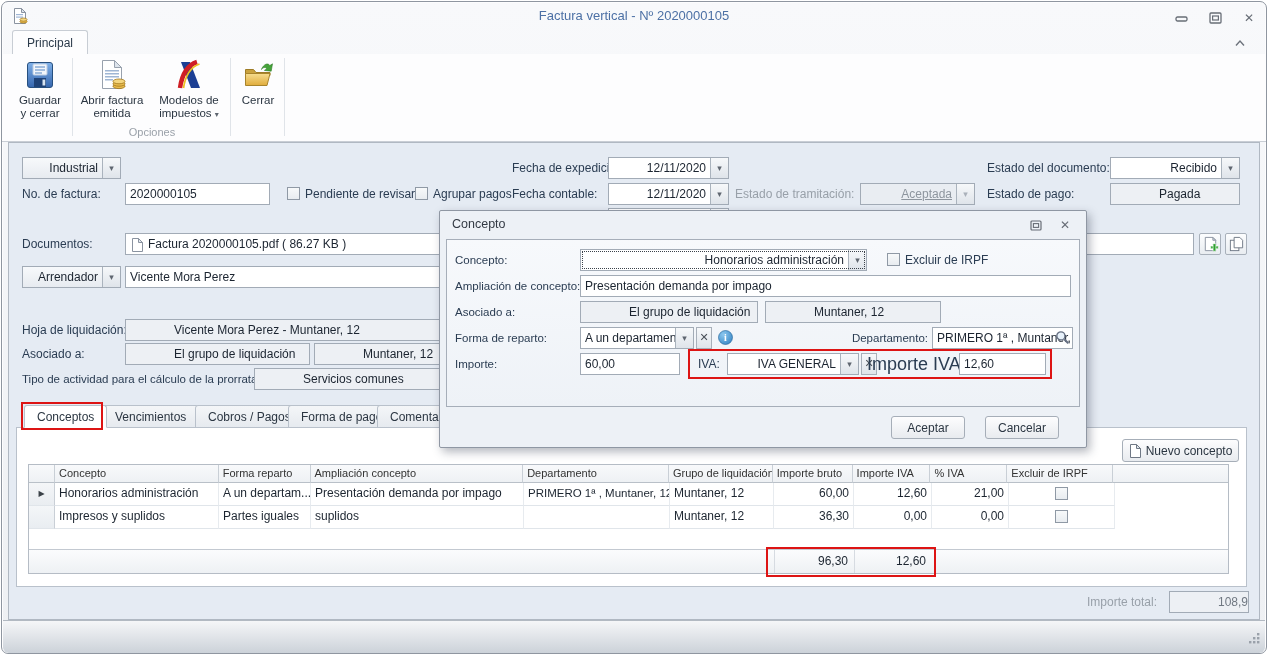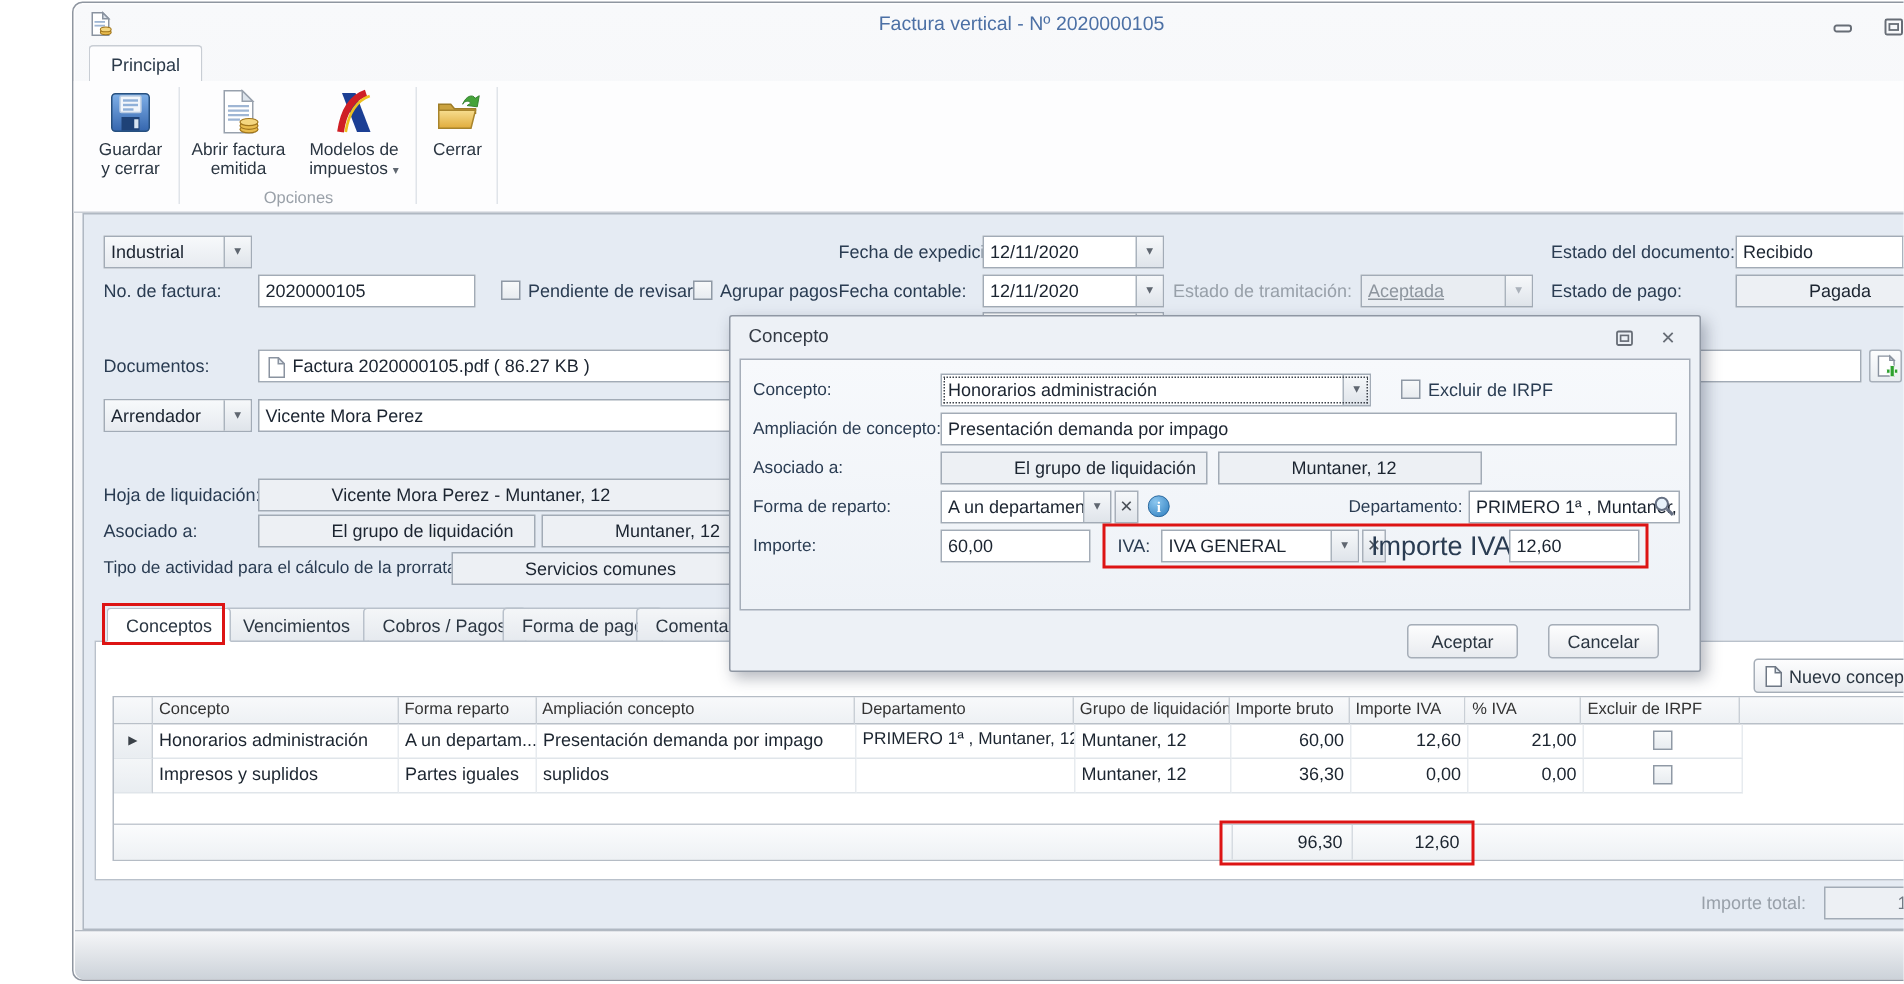--- a/index.html
+++ b/index.html
@@ -1,17 +1,17 @@
 <!DOCTYPE html>
 <html><head>
 <meta charset="utf-8">
 <style>
   html,body{margin:0;padding:0;background:#fff;}
   *{box-sizing:border-box;}
-  .stage{position:relative;width:1047px;height:656px;font-family:"Liberation Sans",sans-serif;background:#fff;margin-left:47px;}
+  .stage{position:relative;width:1047px;height:656px;font-family:"Liberation Sans",sans-serif;background:#fff;}
   .win{position:absolute;left:1px;top:1px;width:1266px;height:653px;border:1px solid #8f96a0;border-radius:7px;background:linear-gradient(#f8f9fb,#eef0f3);overflow:hidden;box-shadow:inset 0 0 0 1px #fdfdfe;}
   .abs{position:absolute;}
   
   .title{position:absolute;left:0;top:6px;width:100%;text-align:center;font-size:13px;color:#4c70a5;}
   .wbtn{position:absolute;top:8px;width:26px;height:16px;display:flex;align-items:center;justify-content:center;color:#676d76;cursor:default;}
   .xglyph{font-size:12px;font-weight:700;font-family:"DejaVu Sans",sans-serif;}
   
   .tabrow{position:absolute;left:0;top:28px;width:100%;height:24px;}
   .rtab{position:absolute;top:0;height:24px;padding:0 14px;line-height:24px;font-size:12px;color:#2b3a4a;background:#fdfdfe;border:1px solid #c8cdd4;border-bottom:none;border-radius:3px 3px 0 0;}
   .ribbon{position:absolute;left:0;top:52px;width:100%;height:88px;background:#fdfdfe;border-bottom:1px solid #c9ced5;}
@@ -21,21 +21,21 @@
   .rgroup{position:absolute;top:72px;font-size:11px;color:#9aa1a9;text-align:center;}
   .collapse{position:absolute;width:20px;height:14px;display:flex;align-items:center;justify-content:center;}
   
   .client{position:absolute;left:6px;top:140px;width:1252px;height:478px;background:#e5ebf3;border:1px solid #b0b8c2;}
   .lbl{position:absolute;font-size:12px;color:#2a3c52;line-height:22px;white-space:nowrap;}
   .lbl.gray{color:#98a0a9;}
   .txt{position:absolute;height:22px;background:#fff;border:1px solid #a2abb6;font-size:12px;line-height:20px;padding:0 4px;color:#1b2430;white-space:nowrap;overflow:hidden;}
   .ro{background:#edf0f4;padding-left:48px;}
   .dis{background:#e9edf2;color:#8d959e;}
   .combo{position:absolute;height:22px;border:1px solid #a2abb6;display:flex;background:#fff;}
-  .combo .val{flex:1;font-size:12px;line-height:20px;padding:0 4px;color:#1b2430;white-space:nowrap;overflow:hidden;}
+  .combo .val{flex:1;font-size:12px;line-height:20px;padding:0 4px;color:#1b2430;white-space:nowrap;overflow:hidden;text-align:right;}
   .combo.gv .val{background:linear-gradient(#f7f9fb,#e7ebf0);}
   .combo.dis .val{background:#e9edf2;color:#8d959e;text-decoration:underline;}
   .abtn{width:18px;border-left:1px solid #aab3bd;background:linear-gradient(#f6f8fa,#dfe4ea);text-align:center;font-size:9px;line-height:20px;color:#5f6670;font-family:"DejaVu Sans",sans-serif;}
   .focusd{outline:1px dotted #3c424a;outline-offset:-3px;}
   .chk{position:absolute;width:13px;height:13px;border:1px solid #8f99a5;background:linear-gradient(#f7f9fa,#e8ecf0);}
   .btn{position:absolute;height:23px;border:1px solid #a6aeb8;border-radius:3px;background:linear-gradient(#fdfdfe,#e8ebef);font-size:12px;color:#2b3642;display:flex;align-items:center;justify-content:center;gap:5px;}
   .sq{position:absolute;width:22px;height:22px;border:1px solid #a8b0ba;border-radius:2px;background:linear-gradient(#fcfdfe,#e9edf1);display:flex;align-items:center;justify-content:center;}
   .xbtn{position:absolute;width:16px;height:22px;border:1px solid #a8b0ba;background:linear-gradient(#f6f8fa,#dfe4ea);text-align:center;font-size:11px;font-weight:700;line-height:20px;color:#4a5058;font-family:"DejaVu Sans",sans-serif;}
   
   .tab{position:absolute;top:403px;height:23px;line-height:22px;padding:0 12px;font-size:12px;color:#2b3642;border:1px solid #b9c1cb;border-radius:3px 3px 0 0;background:linear-gradient(#f4f6f8,#e6eaef);z-index:2;}

